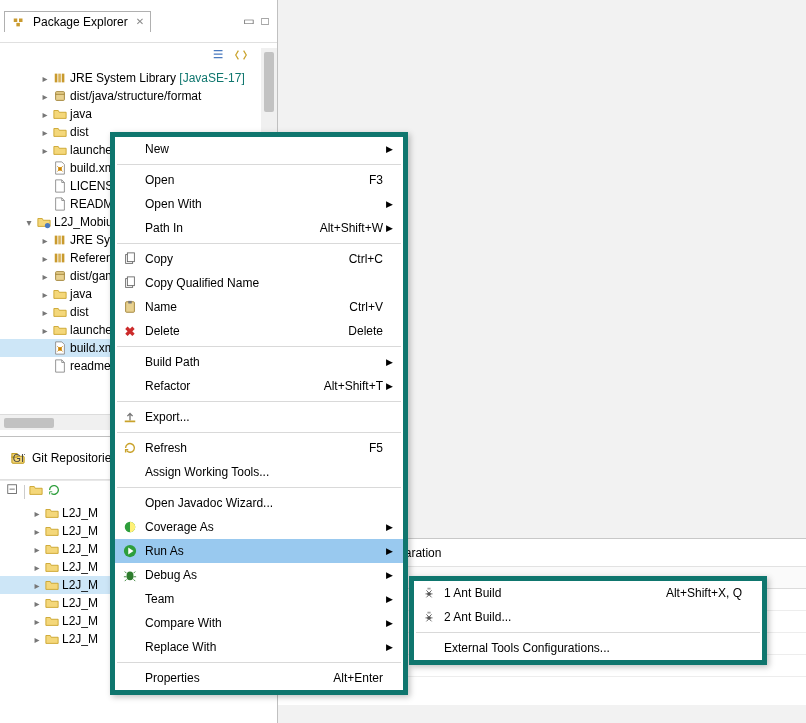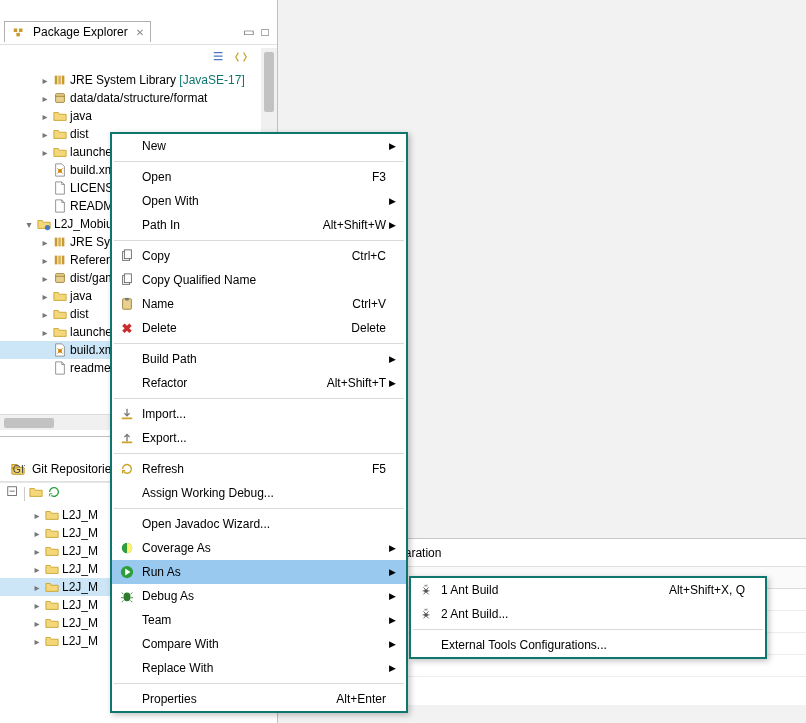--- a/index.html
+++ b/index.html
@@ -1,20 +1,20 @@
 <!DOCTYPE html>
 <html><head>
 <meta charset="utf-8">
 <style>
 * { margin: 0; padding: 0; box-sizing: border-box; font-family: "Segoe UI", Tahoma, sans-serif; font-size: 12px; }
 body { background: #fff; width: 806px; height: 723px; overflow: hidden; position: relative; }
 
 
 .left { position: absolute; left: 0; top: 0; width: 278px; height: 723px; border-right: 1px solid #c0c0c0; background: #fff; }
-.view-header { display: flex; align-items: center; height: 26px; padding: 0 4px; border-bottom: 1px solid #e0e0e0; background: #fff; margin-top: 19px; }
+.view-header { display: flex; align-items: center; height: 43px; padding: 0 4px; border-bottom: 1px solid #e0e0e0; background: #fff; }
 .view-tab { display: flex; align-items: center; padding: 2px 6px; border: 1px solid #b0b0b0; border-bottom: none; background: #fff; gap: 4px; }
 .view-tab .close { color: #888; margin-left: 4px; font-size: 10px; }
 .header-spacer { flex: 1; }
 .header-btn { width: 16px; height: 16px; display: flex; align-items: center; justify-content: center; color: #555; cursor: pointer; }
 .toolbar { display: flex; justify-content: flex-end; align-items: center; height: 24px; padding: 0 6px; gap: 6px; }
 .toolbar .tbtn { width: 16px; height: 16px; display: flex; align-items: center; justify-content: center; }
 .tree { padding: 2px 0 2px 0; overflow: hidden; }
 .tree-row { display: flex; align-items: center; height: 18px; padding-left: 0; white-space: nowrap; cursor: pointer; }
 .tree-row.selected { background: #cde6f7; }
 .twisty { width: 14px; text-align: center; color: #777; font-size: 10px; }
@@ -32,21 +32,21 @@
 
 .right { position: absolute; left: 278px; top: 0; right: 0; bottom: 0; background: #f4f4f4; }
 .editor-blank { position: absolute; inset: 0 0 0 0; background: #f2f2f2; }
 .bottom-tabs { position: absolute; left: 0; top: 538px; right: 0; height: 28px; background: #fff; border-top: 1px solid #c8c8c8; display: flex; align-items: center; padding: 0 8px; gap: 14px; }
 .bottom-table { position: absolute; left: 0; top: 566px; right: 0; bottom: 18px; background: #fff; border-top: 1px solid #e2e2e2; }
 .bottom-table .grid-row { height: 22px; border-bottom: 1px solid #ededed; }
 .bottom-table .header-row { background: #fafafa; border-bottom: 1px solid #dcdcdc; }
 .status { position: absolute; left: 0; right: 0; bottom: 0; height: 18px; background: #efefef; padding: 1px 6px; color: #333; }
 
 
-.ctx { position: absolute; background: #fff; border: 2px solid #0f766e; box-shadow: 2px 2px 6px rgba(0,0,0,.25); }
+.ctx { position: absolute; background: #fff; border: 5px solid #0f766e; box-shadow: 2px 2px 6px rgba(0,0,0,.25); }
 .ctx.main { left: 110px; top: 132px; width: 298px; }
 .ctx.sub { left: 409px; top: 576px; width: 358px; }
 .ctx-item { display: flex; align-items: center; height: 24px; padding: 0 10px 0 4px; cursor: pointer; }
 .ctx-item.selected { background: #99c9ef; }
 .ctx-item .mi-icon { width: 22px; display: flex; justify-content: center; }
 .ctx-item .mi-label { flex: 1; color: #000; padding-left: 4px; }
 .ctx-item .mi-accel { color: #000; margin-left: 12px; }
 .ctx-item .mi-arrow { width: 10px; text-align: right; color: #000; font-size: 9px; }
 .ctx-sep { height: 1px; background: #d9d9d9; margin: 3px 2px; }
 
@@ -112,21 +112,21 @@
         <span class="tlabel">JRE System Library<span class="extra"> [JavaSE-17]</span></span>
       </div>
       <div class="tree-row" style="padding-left: 38px;">
         <span class="twisty">▸</span>
         <span class="ticon">
           <svg viewBox="0 0 16 16">
             <rect x="3" y="3" width="10" height="10" rx="1" fill="#e8d190" stroke="#9b7d2e"></rect>
             <path d="M3 6h10" stroke="#9b7d2e"></path>
           </svg>
         </span>
-        <span class="tlabel">data/data/structure/format</span>
+        <span class="tlabel">dist/java/structure/format</span>
       </div>
       <div class="tree-row" style="padding-left: 38px;">
         <span class="twisty">▸</span>
         <span class="ticon">
           <svg viewBox="0 0 16 16">
             <path d="M1 4h5l1 2h8v7H1z" fill="#f4d77a" stroke="#c9a22a"></path>
           </svg>
         </span>
         <span class="tlabel">java</span>
       </div>
@@ -488,31 +488,20 @@
     <div class="ctx-item">
       <span class="mi-icon"></span>
       <span class="mi-label">Refactor</span>
       <span class="mi-accel">Alt+Shift+T</span>
       <span class="mi-arrow">▶</span>
     </div>
     <div class="ctx-sep"></div>
     <div class="ctx-item">
       <span class="mi-icon">
         <svg viewBox="0 0 16 16">
-          <path d="M8 2v8M5 7l3 3 3-3" stroke="#777" fill="none" stroke-width="1.5"></path>
-          <path d="M2 12h12v2H2z" fill="#c9a22a"></path>
-        </svg>
-      </span>
-      <span class="mi-label">Import...</span>
-      <span class="mi-accel"></span>
-      <span class="mi-arrow"></span>
-    </div>
-    <div class="ctx-item">
-      <span class="mi-icon">
-        <svg viewBox="0 0 16 16">
           <path d="M8 12V4M5 7l3-3 3 3" stroke="#777" fill="none" stroke-width="1.5"></path>
           <path d="M2 12h12v2H2z" fill="#c9a22a"></path>
         </svg>
       </span>
       <span class="mi-label">Export...</span>
       <span class="mi-accel"></span>
       <span class="mi-arrow"></span>
     </div>
     <div class="ctx-sep"></div>
     <div class="ctx-item">
@@ -521,21 +510,21 @@
           <path d="M3 8a5 5 0 1 1 1.5 3.5" fill="none" stroke="#c9a22a" stroke-width="1.6"></path>
           <path d="M3 13v-3h3" fill="none" stroke="#c9a22a" stroke-width="1.6"></path>
         </svg>
       </span>
       <span class="mi-label">Refresh</span>
       <span class="mi-accel">F5</span>
       <span class="mi-arrow"></span>
     </div>
     <div class="ctx-item">
       <span class="mi-icon"></span>
-      <span class="mi-label">Assign Working Debug...</span>
+      <span class="mi-label">Assign Working Tools...</span>
       <span class="mi-accel"></span>
       <span class="mi-arrow"></span>
     </div>
     <div class="ctx-sep"></div>
     <div class="ctx-item">
       <span class="mi-icon"></span>
       <span class="mi-label">Open Javadoc Wizard...</span>
       <span class="mi-accel"></span>
       <span class="mi-arrow"></span>
     </div>

